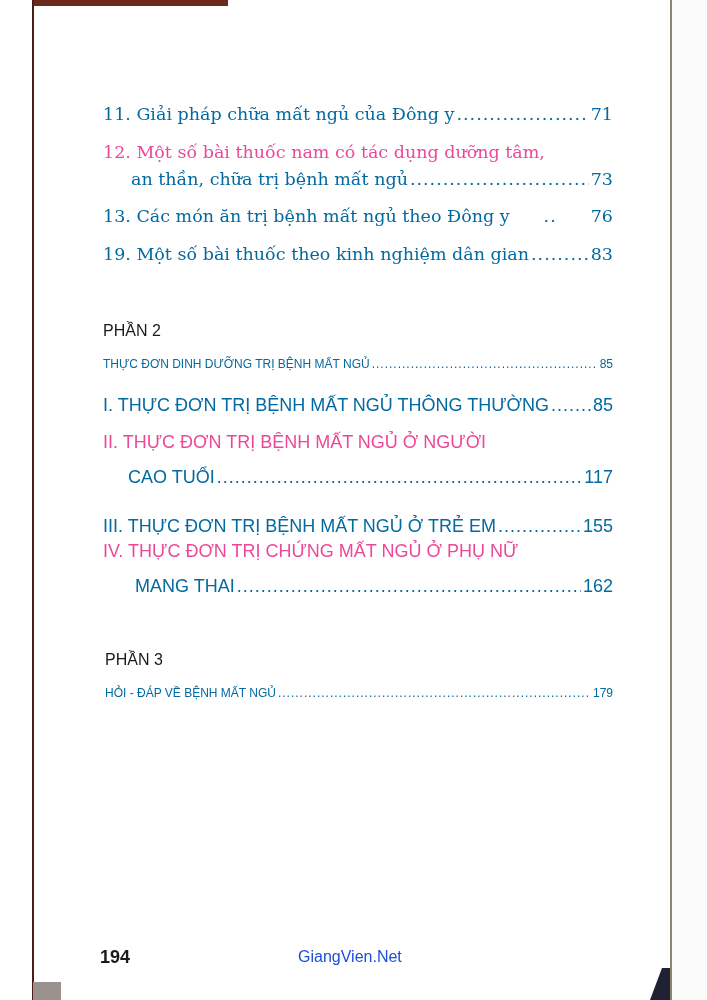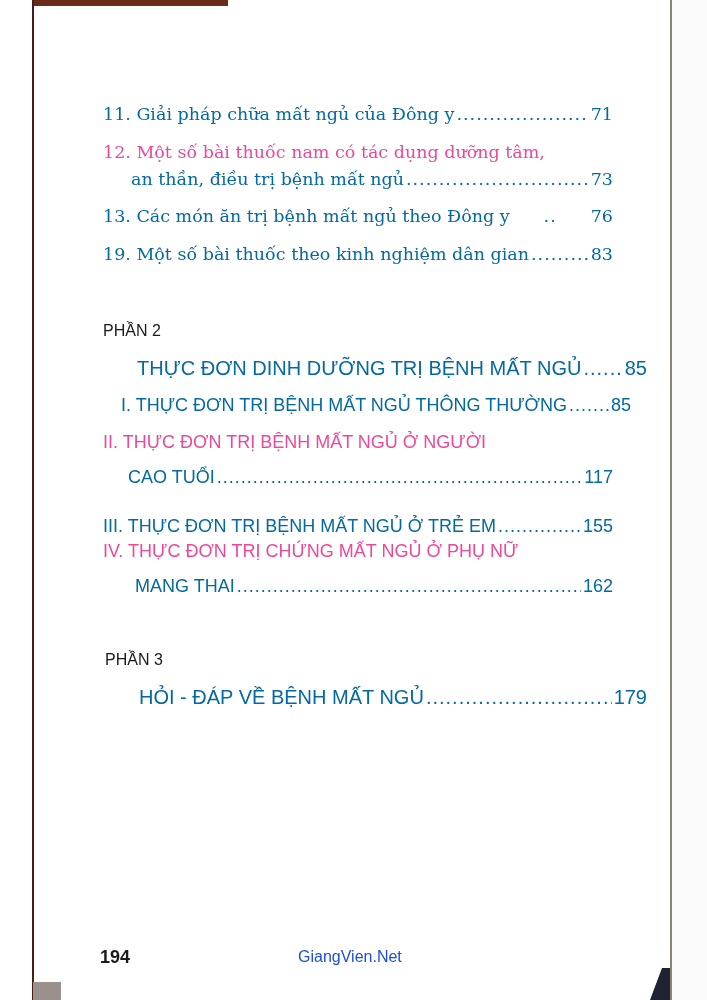--- a/index.html
+++ b/index.html
@@ -7,21 +7,21 @@
   .top-strip { position:absolute; left:33px; top:0; width:195px; height:6px; background:#6b2a1a; }
   .left-edge { position:absolute; left:32px; top:0; width:2px; height:1000px; background:#4a1e14; }
   .right-edge { position:absolute; left:670px; top:0; width:2px; height:1000px; background:#8a8470; }
   .right-shadow { position:absolute; left:672px; top:0; width:35px; height:1000px; background:#fbfbfb; }
   .bottom-left { position:absolute; left:33px; top:982px; width:28px; height:18px; background:#9a918c; }
   .bottom-right { position:absolute; left:650px; top:968px; width:20px; height:32px; background:#1e2233; clip-path:polygon(60% 0,100% 0,100% 100%,0 100%); }
 
   .entry { position:absolute; display:flex; align-items:baseline; color:#0369a1; }
   .serif { font-family:"DejaVu Serif", serif; font-size:17.5px; }
   .sans { font-family:"Liberation Sans", sans-serif; font-size:18px; }
-  .sans-cond { font-family:"Liberation Sans", sans-serif; font-size:20px; transform-origin:left;margin-left:34px; }
+  .sans-cond { font-family:"Liberation Sans", sans-serif; font-size:12px; transform-origin:left; }
   .lead { flex:1; overflow:hidden; white-space:nowrap; margin:0 2px; }
   .lead::after { content:"........................................................................................................................................................................................"; letter-spacing:1px; }
   .num { white-space:nowrap; }
   .head { position:absolute; font-family:"Liberation Sans", sans-serif; font-size:16px; color:#1a1a1a; }
   .line-only { position:absolute; color:#ec4899; white-space:nowrap; }
   .page-number { position:absolute; left:100px; top:947px; font-family:"Liberation Sans", sans-serif; font-weight:bold; font-size:18px; color:#1a1a1a;text-align:right; }
   .watermark { position:absolute; left:298px; top:948px; font-family:"Liberation Sans", sans-serif; font-size:16px; color:#1d4ed8; }
 </style>
 </head>
 <body>
@@ -34,21 +34,21 @@
 <div class="bottom-right"></div>
 
 <div class="entry serif" style="left:103px; top:104px; width:510px;">
   <span>11. Giải pháp chữa mất ngủ của Đông y</span>
   <span class="lead"></span>
   <span class="num">71</span>
 </div>
 
 <div class="line-only serif" style="left:103px; top:142px;">12. Một số bài thuốc nam có tác dụng dưỡng tâm,</div>
 <div class="entry serif" style="left:131px; top:169px; width:482px;">
-  <span>an thần, điều trị bệnh mất ngủ</span>
+  <span>an thần, chữa trị bệnh mất ngủ</span>
   <span class="lead"></span>
   <span class="num">73</span>
 </div>
 
 <div class="entry serif" style="left:103px; top:206px; width:510px;gap:32px;">
   <span>13. Các món ăn trị bệnh mất ngủ theo Đông y</span>
   <span class="lead"></span>
   <span class="num">76</span>
 </div>
 
@@ -59,21 +59,21 @@
 </div>
 
 <div class="head" style="left:103px; top:322px;">PHẦN 2</div>
 
 <div class="entry sans-cond" style="left:103px; top:357px; width:510px;">
   <span>THỰC ĐƠN DINH DƯỠNG TRỊ BỆNH MẤT NGỦ</span>
   <span class="lead"></span>
   <span class="num">85</span>
 </div>
 
-<div class="entry sans" style="left:121px; top:395px; width:510px;">
+<div class="entry sans" style="left:103px; top:395px; width:510px;">
   <span>I. THỰC ĐƠN TRỊ BỆNH MẤT NGỦ THÔNG THƯỜNG</span>
   <span class="lead"></span>
   <span class="num">85</span>
 </div>
 
 <div class="line-only sans" style="left:103px; top:432px;">II. THỰC ĐƠN TRỊ BỆNH MẤT NGỦ Ở NGƯỜI</div>
 <div class="entry sans" style="left:128px; top:467px; width:485px;">
   <span>CAO TUỔI</span>
   <span class="lead"></span>
   <span class="num">117</span>

